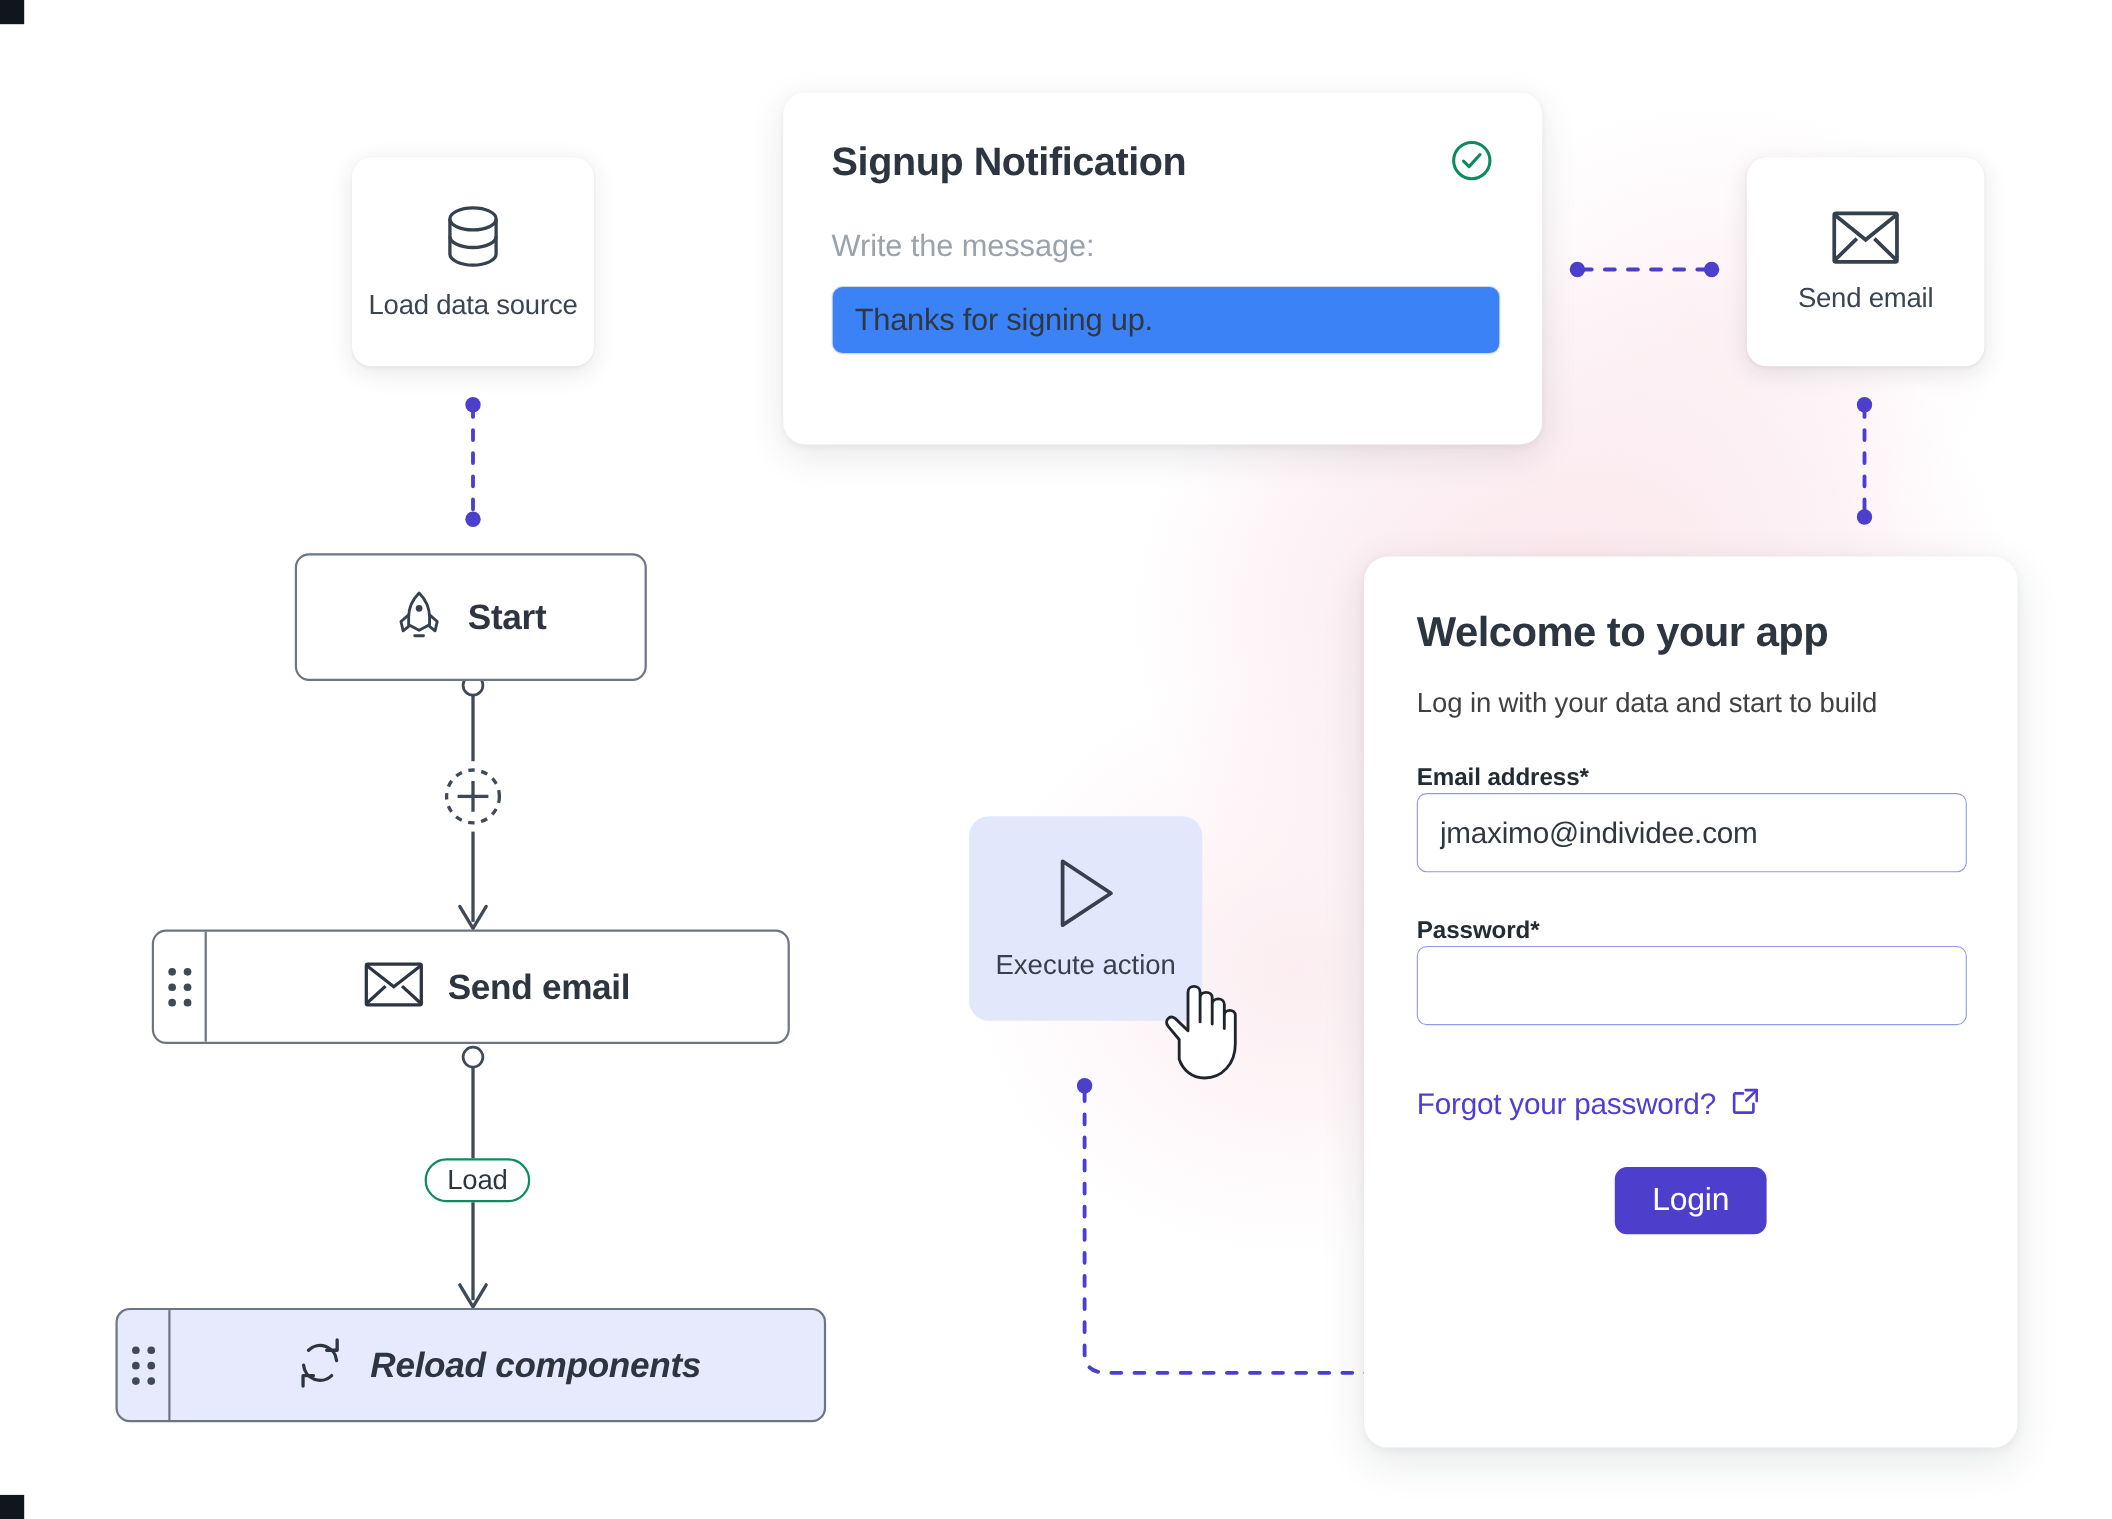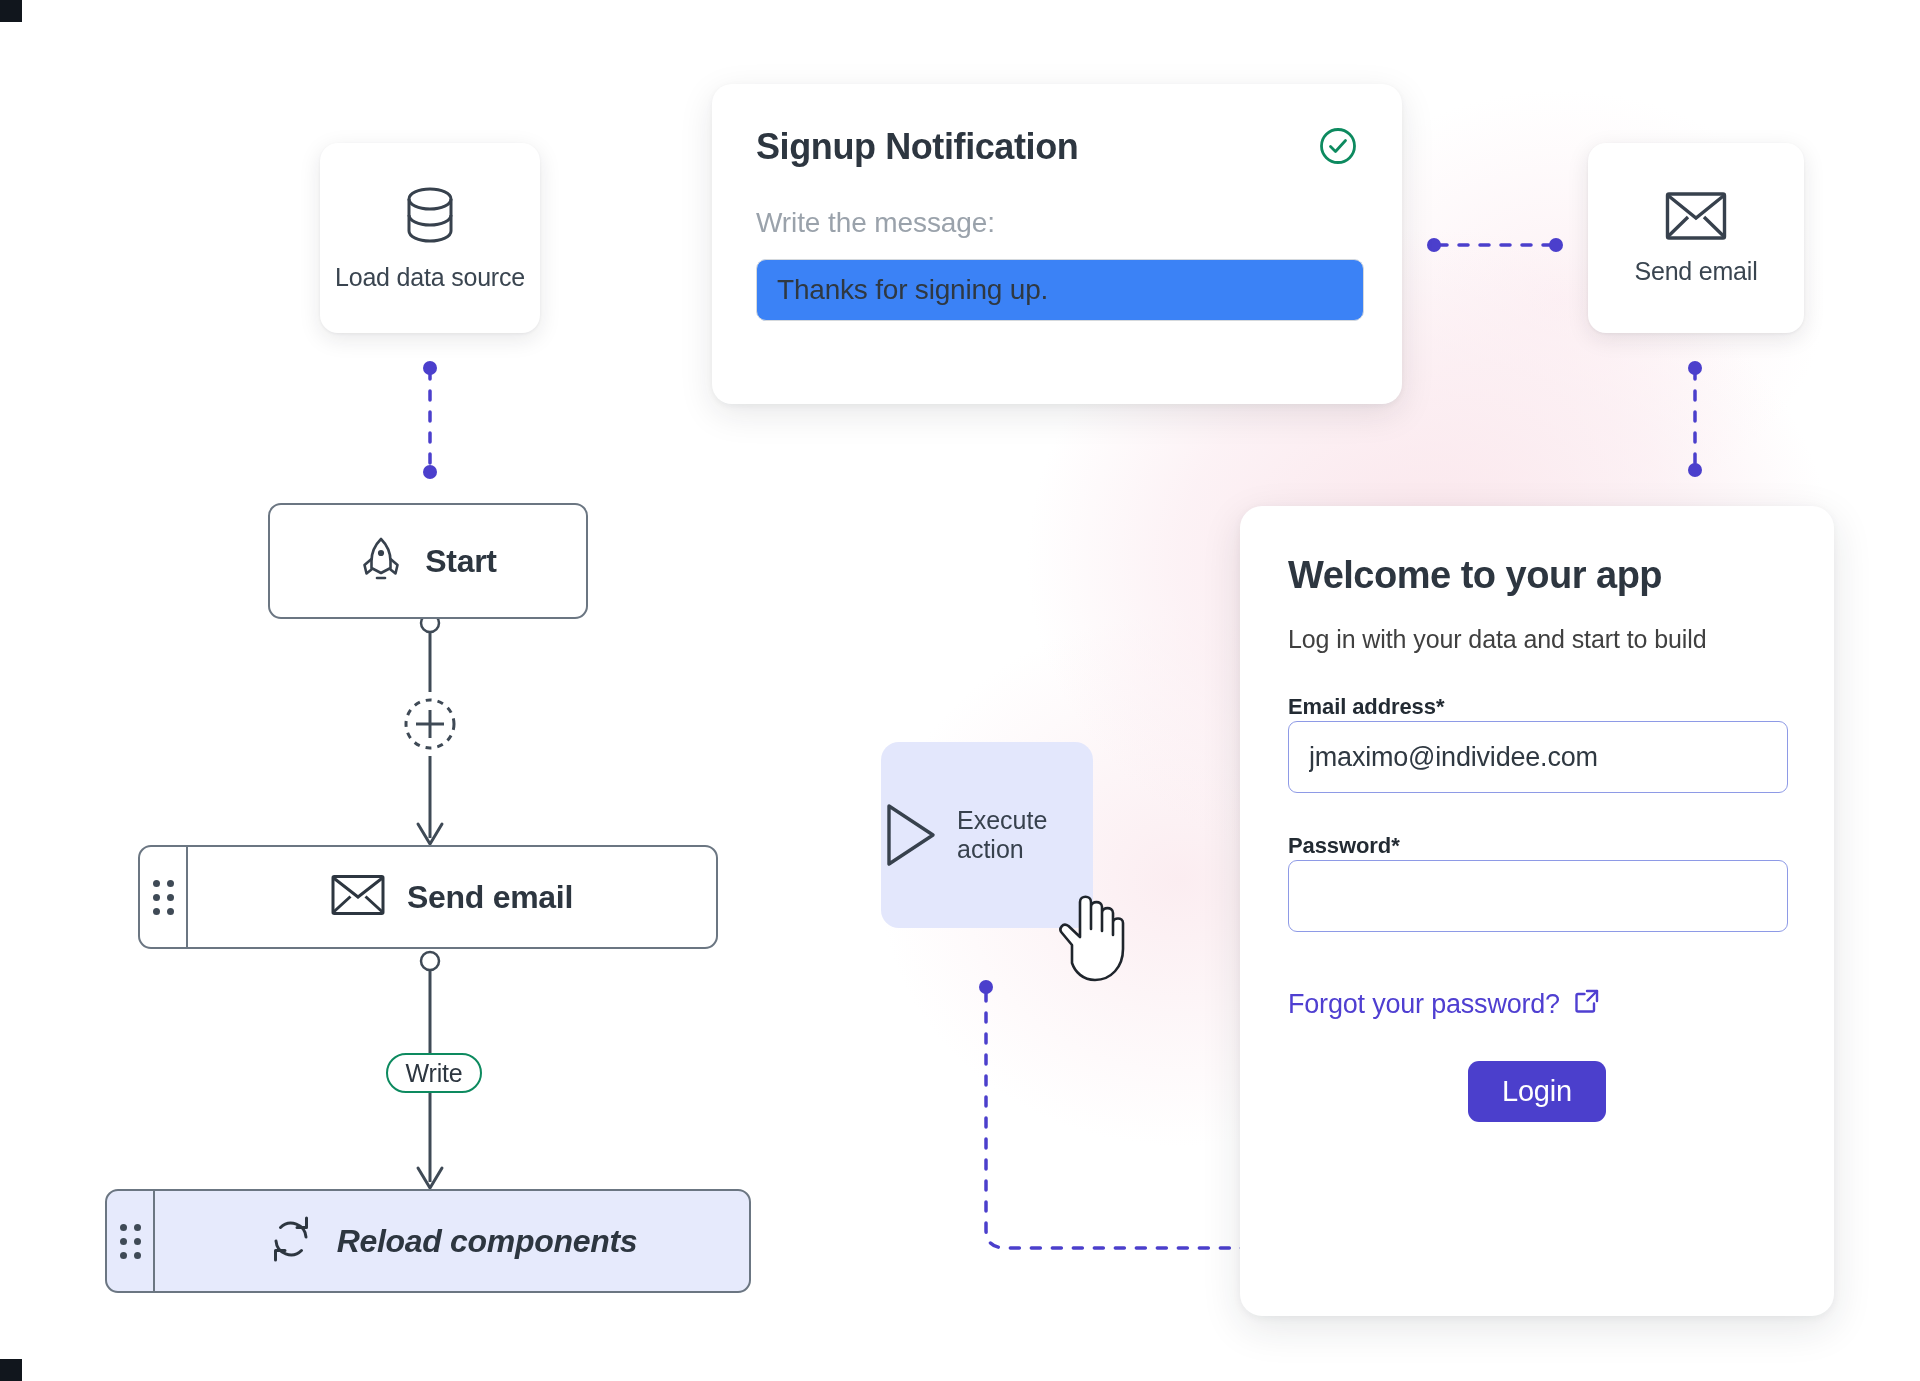--- a/index.html
+++ b/index.html
@@ -74,21 +74,21 @@
   }
 
   
   #card-execute-action {
     position: absolute;
     left: 881px; top: 742px;
     width: 212px; height: 186px;
     background: #e3e7fc;
     border-radius: 18px;
     display: flex;
-    flex-direction: row;
+    flex-direction: column;
     align-items: center;
     justify-content: center;
     gap: 18px;
   }
   #card-execute-action .pc-label {
     font-size: 25px;
     color: #37414d;
   }
 
   
@@ -445,21 +445,21 @@
         <svg width="54" height="42" viewBox="0 0 54 42" fill="none" stroke="#2d3640" stroke-width="3">
           <rect x="2" y="2.5" width="50" height="37" rx="1.2"></rect>
           <path d="M2 3.5 L27 23 L52 3.5"></path>
           <path d="M2 38.5 L19.5 22.5 M52 38.5 L34.5 22.5"></path>
         </svg>
       </span>
       <span class="node-label">Send email</span>
     </div>
   </div>
 
-  <div id="badge-true">Write</div>
+  <div id="badge-true">Load</div>
 
   <div class="flow-node" id="node-reload">
     <div class="drag-handle">
       <i></i>
         <i></i>
         <i></i>
         <i></i>
         <i></i>
         <i></i>
     </div>

